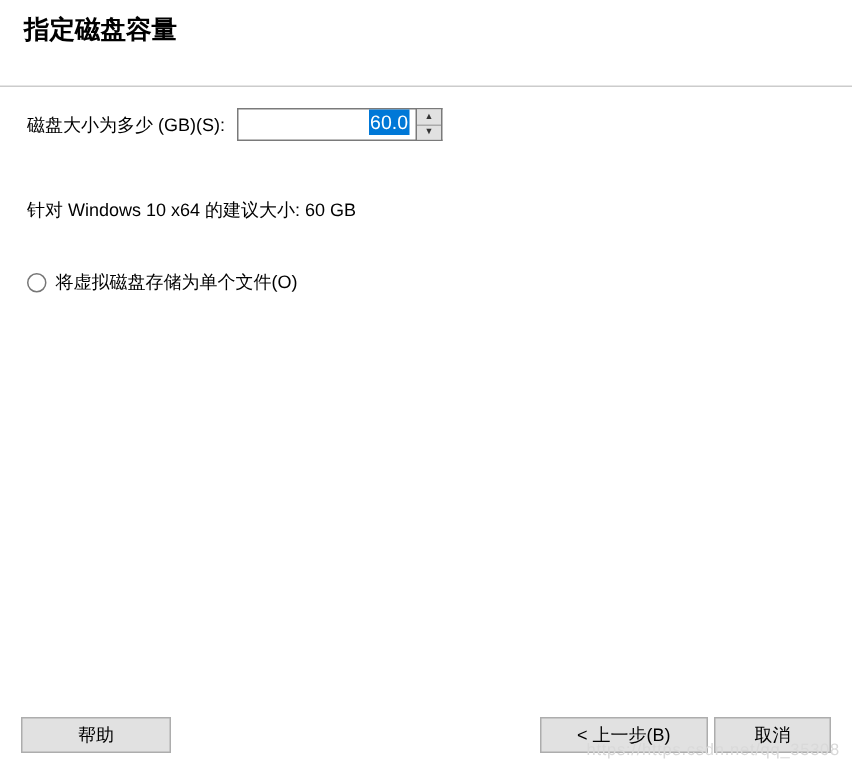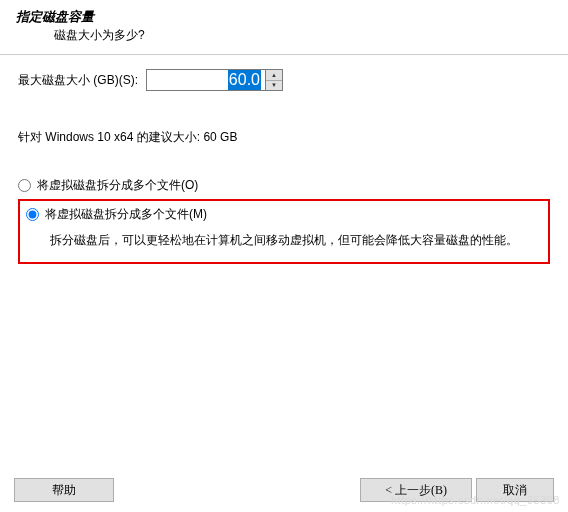--- a/index.html
+++ b/index.html
@@ -11,23 +11,22 @@
       height: 512px;
       overflow: hidden;
       position: relative;
       color: #000;
     }
     .header {
       padding: 8px 16px 10px 16px;
     }
     .title {
       font-weight: bold;
-      font-size: 13px;
-      margin-bottom: 1px;
-      font-style: italic;
+      font-size: 17px;
+      margin-bottom: 16px;
     }
     .subtitle {
       padding-left: 38px;
       font-size: 12px;
     }
     .divider {
       border: none;
       border-top: 1px solid #ccc;
       margin: 0;
     }
@@ -50,21 +49,21 @@
       display: flex;
       align-items: stretch;
       height: 22px;
     }
     .spinner-input {
       width: 120px;
       border: 1px solid #7a7a7a;
       text-align: right;
       padding: 0 4px;
       font-family: inherit;
-      font-size: 16px;
+      font-size: 13px;
       outline: none;
       position: relative;
     }
     .spinner-input .selected {
       background: #0078d7;
       color: #fff;
       padding: 1px 1px;
       display: inline-block;
     }
     .spinner-buttons {
@@ -118,21 +117,21 @@
       left: 0; right: 0;
       padding: 0 14px;
       display: flex;
       align-items: center;
     }
     .btn {
       height: 24px;
       min-width: 78px;
       background: #e1e1e1;
       border: 1px solid #adadad;
-      font-family: Liberation Serif, serif;
+      font-family: Liberation Sans, sans-serif;
       font-size: 12px;
       cursor: pointer;
       padding: 0 24px;
     }
     .btn-help { min-width: 100px; }
     .footer-spacer { flex: 1; }
     .btn-group { display: flex; gap: 4px; align-items: center; justify-content: flex-end; }
     .btn-next-wrap {
       border: 2px solid #e60000;
       padding: 2px;
@@ -151,54 +150,46 @@
       letter-spacing: 0.5px;
       pointer-events: none;
       z-index: -0;
     }
   </style>
 </head>
 <body>
 
 <div class="header">
   <div class="title">指定磁盘容量</div>
-  <div class="subtitle">磁盘大小为多少?</div>
 </div>
 <hr class="divider">
 
 <div class="content">
 
   <div class="size-row">
-    <span class="size-label">最大磁盘大小 (GB)(S):</span>
+    <span class="size-label">磁盘大小为多少 (GB)(S):</span>
     <div class="spinner">
       <div class="spinner-input">
         <span class="selected">60.0</span>
       </div>
       <div class="spinner-buttons">
         <button class="spinner-btn">▲</button>
         <button class="spinner-btn">▼</button>
       </div>
     </div>
   </div>
 
   <div class="recommend">针对 Windows 10 x64 的建议大小: 60 GB</div>
 
   <div class="radio-group">
     <label class="radio-row">
       <input type="radio" name="store" style="">
-      <span>将虚拟磁盘拆分成多个文件(O)</span>
+      <span>将虚拟磁盘存储为单个文件(O)</span>
     </label>
 
-    <div class="highlight-box">
-      <label class="radio-row">
-        <input type="radio" name="store" checked="" style="">
-        <span>将虚拟磁盘拆分成多个文件(M)</span>
-      </label>
-      <div class="radio-desc">拆分磁盘后，可以更轻松地在计算机之间移动虚拟机，但可能会降低大容量磁盘的性能。</div>
-    </div>
   </div>
 </div>
 
 <div class="footer">
   <button class="btn btn-help">帮助</button>
   <div class="footer-spacer"></div>
   <div class="btn-group">
     <button class="btn">&lt; 上一步(B)</button>
     <button class="btn">取消</button>
   </div>

